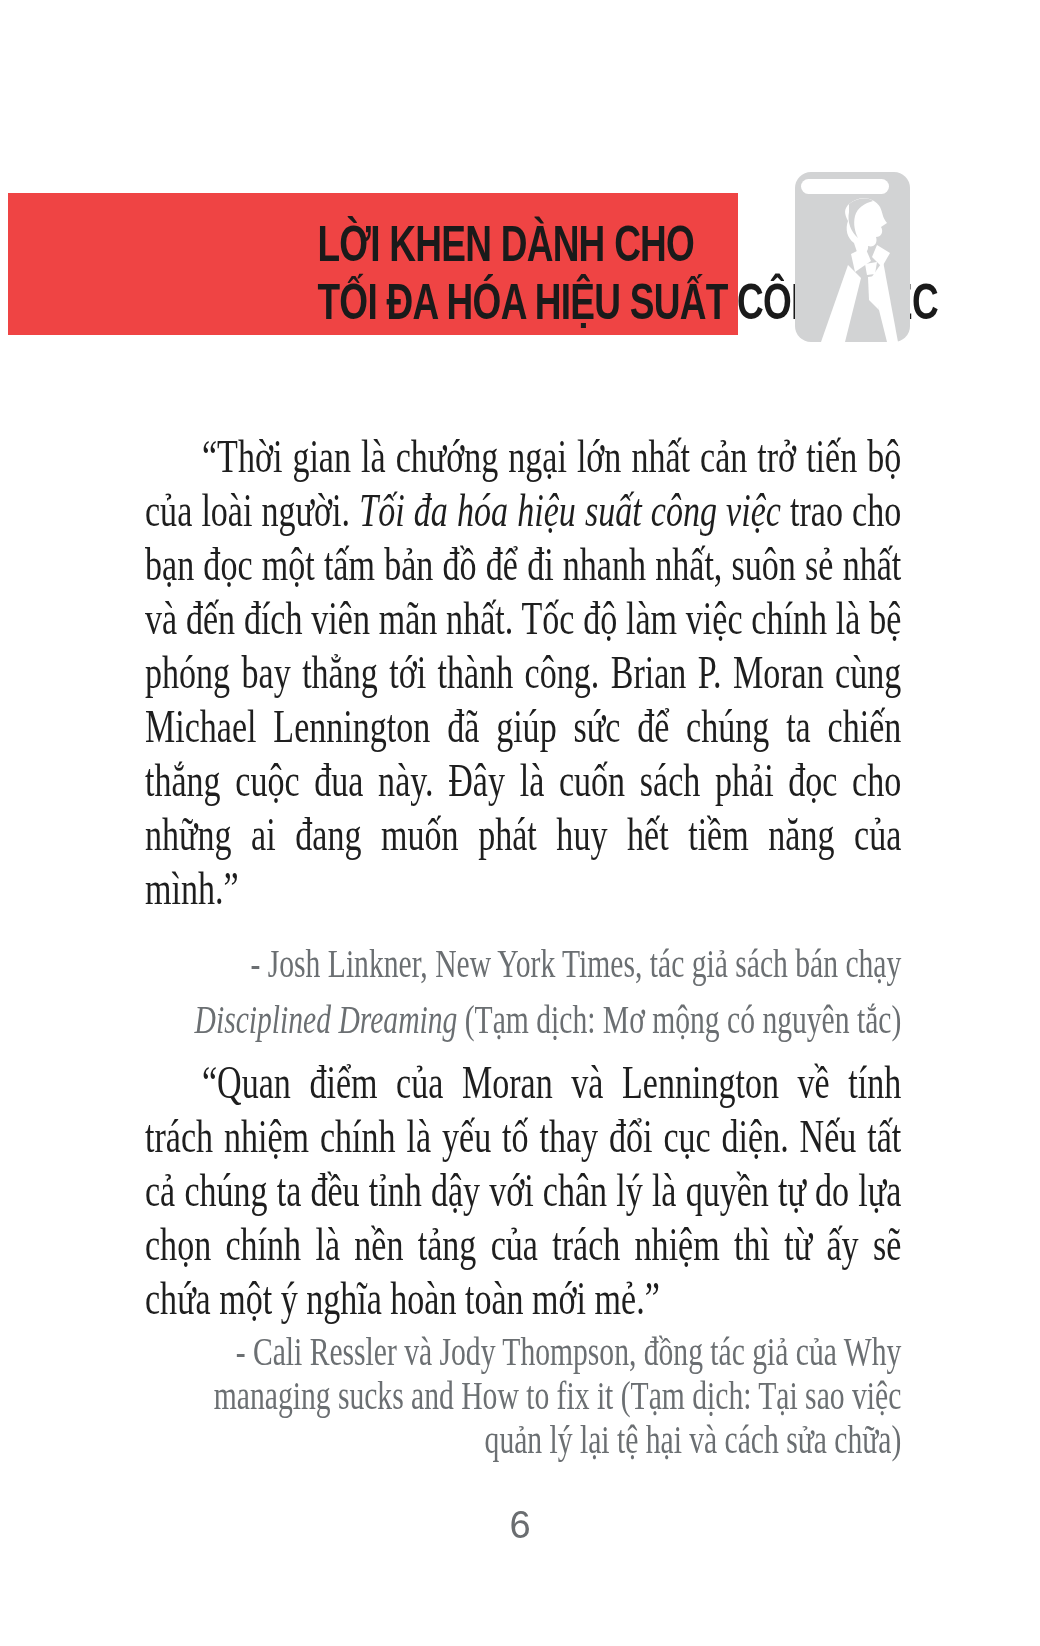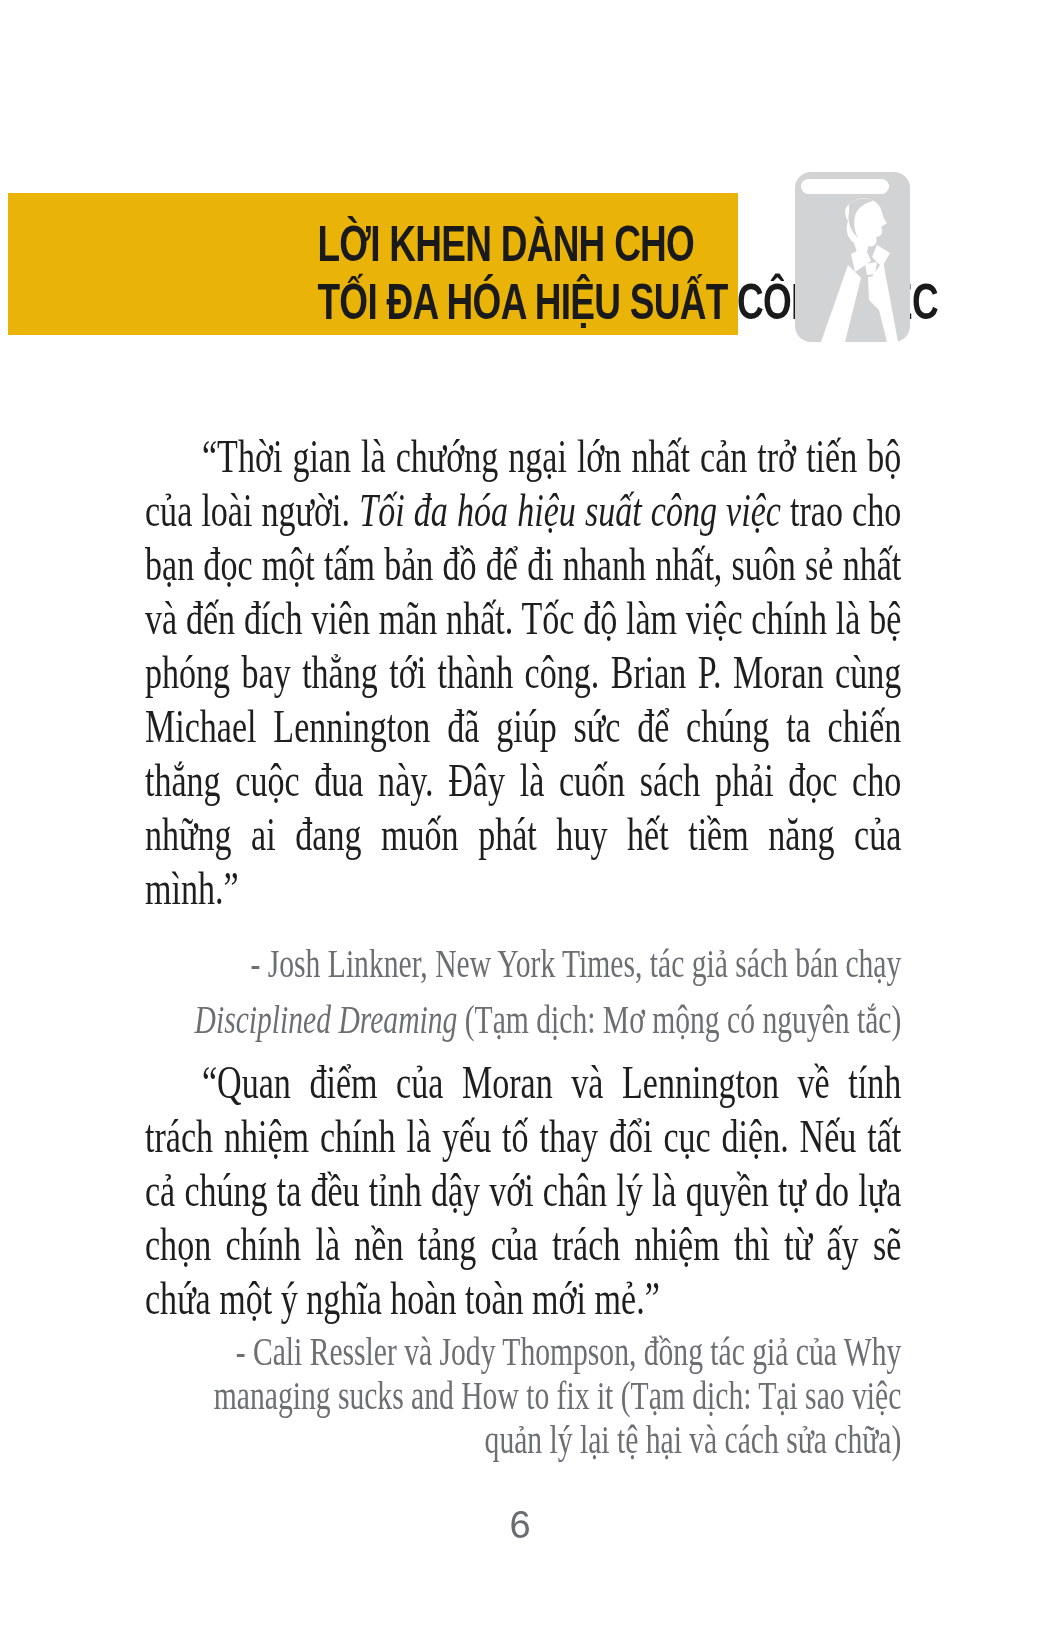--- a/index.html
+++ b/index.html
@@ -7,21 +7,21 @@
     position:relative;
     width:1040px;height:1646px;
     background:#ffffff;
     overflow:hidden;
     font-family:"Liberation Serif","DejaVu Serif",serif;
   }
   
   .banner{
     position:absolute;left:8px;top:193px;
     width:730px;height:142px;
-    background:#eab308;
+    background:#ef4444;
   }
   .banner-title{
     box-sizing:border-box;
     width:100%;height:100%;
     padding:22px 0 0 290px;
     text-align:center;
     font-family:"Liberation Sans","DejaVu Sans",sans-serif;
     font-weight:700;
     font-size:50px;line-height:58px;
     letter-spacing:-1px;

